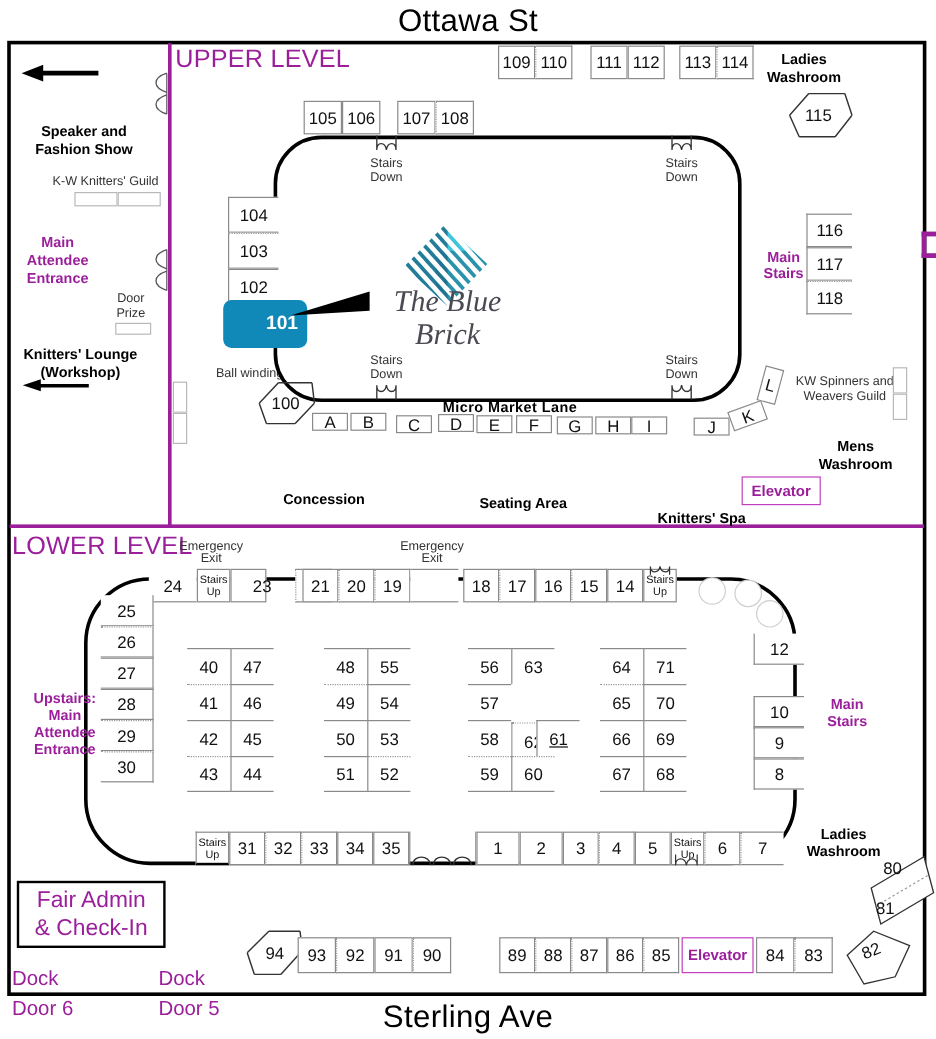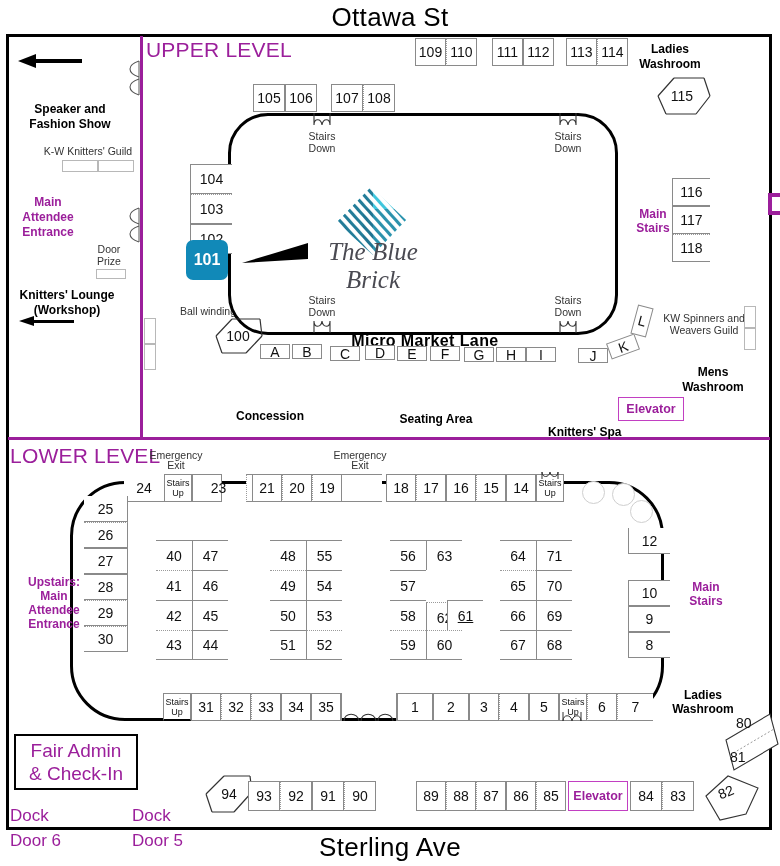--- a/index.html
+++ b/index.html
@@ -32,21 +32,21 @@
   .hl101{position:absolute;background:#1189b8;border-radius:7px;display:flex;align-items:center;justify-content:center;
          color:#fff;font-size:16px;font-weight:bold;}
   .table-circle{position:absolute;border:1px solid #cfcfcf;border-radius:50%;background:#fff;}
   .greybox{position:absolute;border:1px solid #b8b8b8;background:#fff;box-sizing:border-box;}
   .logoWrap{position:absolute;}
   .arrowBlk{position:absolute;}
   svg{overflow:visible;display:block;}
   .diamond{position:absolute;display:flex;align-items:center;justify-content:center;
            font-size:14px;color:#111;}
   .diamond > span{position:relative;z-index:2;}
-  .lane{position:absolute;font-size:16px;font-weight:bold;color:#000;letter-spacing:.4px;}
+  .lane{position:absolute;font-size:12px;font-weight:bold;color:#000;letter-spacing:.4px;}
   .stairsGlyph{position:absolute;}
 </style>
 </head>
 <body>
 
 <div id="map">
 
   <div class="street abs" style="top:832px;">Sterling Ave</div>
   <div class="street abs" style="top:2px;">Ottawa St</div>
 
@@ -141,21 +141,21 @@
     <svg width="18" height="14" viewBox="0 0 18 14">
         <path d="M1 1 L1 13 C1 6,8 6,9 13 M17 1 L17 13 C17 6,10 6,9 13" fill="none" stroke="#333" stroke-width="1.1"></path>
       </svg>
   </div>
   <div class="lbl" style="left:538px;top:130px;width:60px;">Stairs</div>
   <div class="lbl" style="left:538px;top:142px;width:60px;">Down</div>
 
   <div class="booth noR" style="left:190px;top:164px;width:42px;height:30px;">104</div>
   <div class="booth noR" style="left:190px;top:194px;width:42px;height:30px;border-top:1px dotted #9a9a9a;">103</div>
   <div class="booth noR" style="left:190px;top:224px;width:42px;height:30px;">102</div>
-  <div class="hl101" style="left:186px;top:240px;width:42px;height:40px;">101</div>
+  <div class="hl101" style="left:186px;top:250px;width:42px;height:40px;padding-left:28px;">101</div>
 
   <div class="arrowBlk" style="left:242px;top:241px;">
     <svg width="68" height="28" viewBox="0 0 68 28">
         <path d="M0 22 L66 2 L66 18 Z" fill="#000"></path>
       </svg>
   </div>
 
   <div class="logoWrap" style="left:333px;top:184px;">
     <svg width="76" height="74" viewBox="0 0 76 74">
       <defs>

